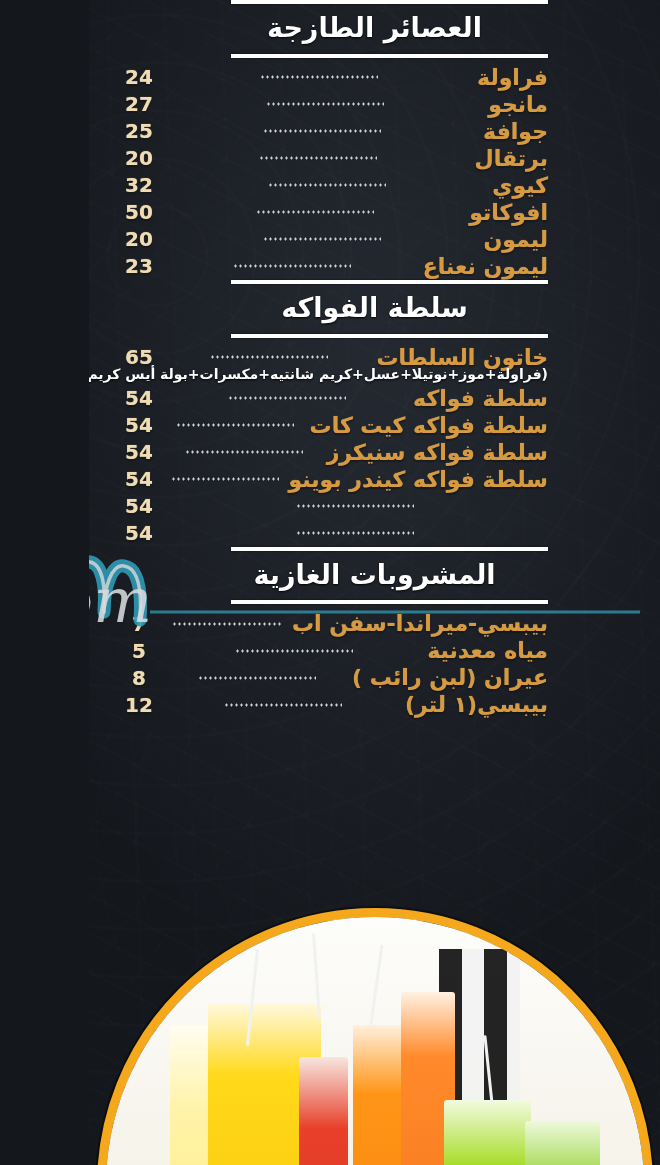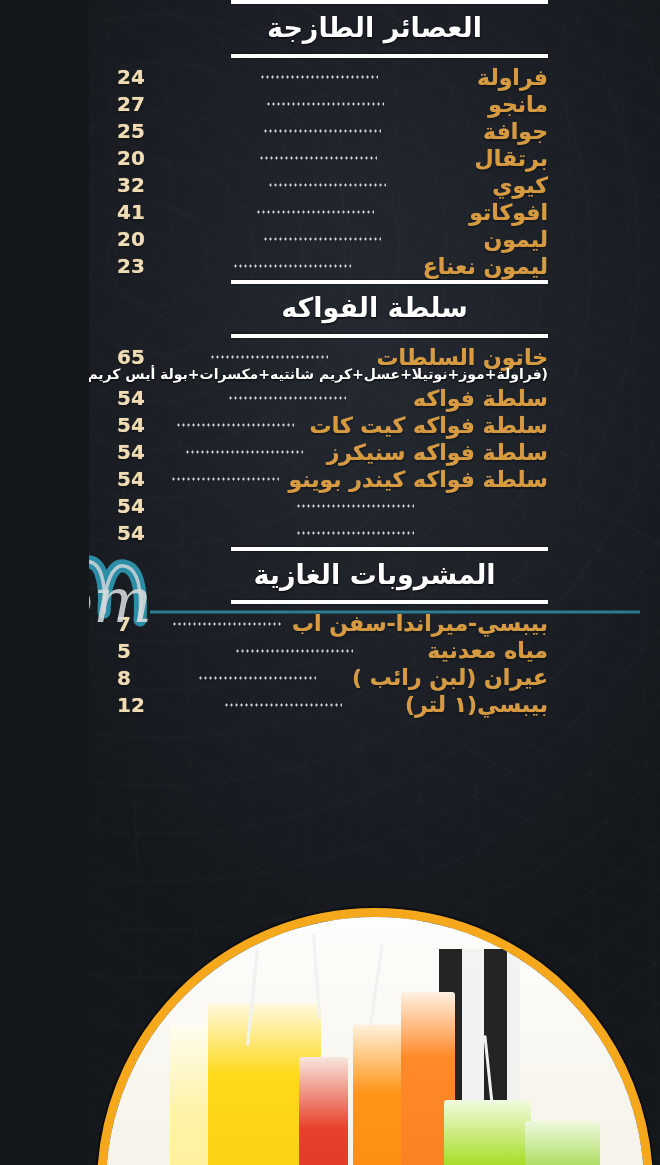--- a/index.html
+++ b/index.html
@@ -95,21 +95,21 @@
     left:50%; top:50%;
     transform:translate(-50%,-50%);
     width:118px; height:3px;
     background-image:radial-gradient(circle, #cfd3d8 1.2px, transparent 1.4px);
     background-size:5px 3px;
     background-repeat:repeat-x;
   }
 
   .price {
     width:72px;
-    text-align:left;
+    text-align:center;
     direction:ltr;
     color:#efdcb4;
     font-size:20px;
     font-weight:bold;
     text-shadow:
       0 0 1px rgba(255,240,210,.6),
       0 1px 2px rgba(0,0,0,.85);
     padding-left:28px;
   }
 
@@ -210,21 +210,21 @@
             <span class="price">20</span>
           </div>
           <div class="row">
             <span class="name">كيوي</span>
             <span class="leader"></span>
             <span class="price">32</span>
           </div>
           <div class="row">
             <span class="name">افوكاتو</span>
             <span class="leader"></span>
-            <span class="price">41</span>
+            <span class="price">50</span>
           </div>
           <div class="row">
             <span class="name">ليمون</span>
             <span class="leader"></span>
             <span class="price">20</span>
           </div>
           <div class="row">
             <span class="name">ليمون نعناع</span>
             <span class="leader"></span>
             <span class="price">23</span>

